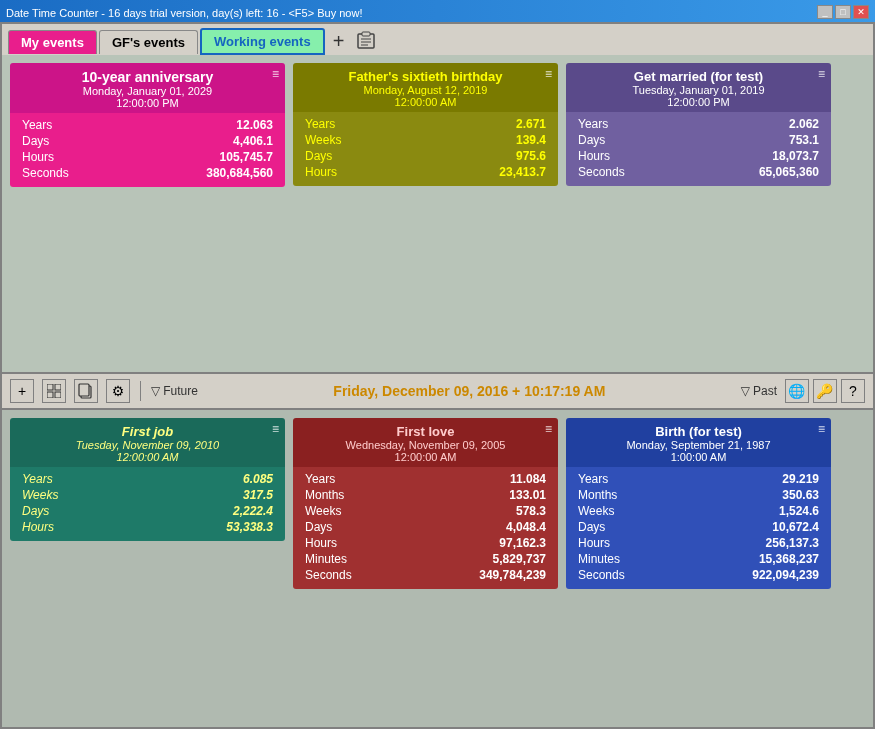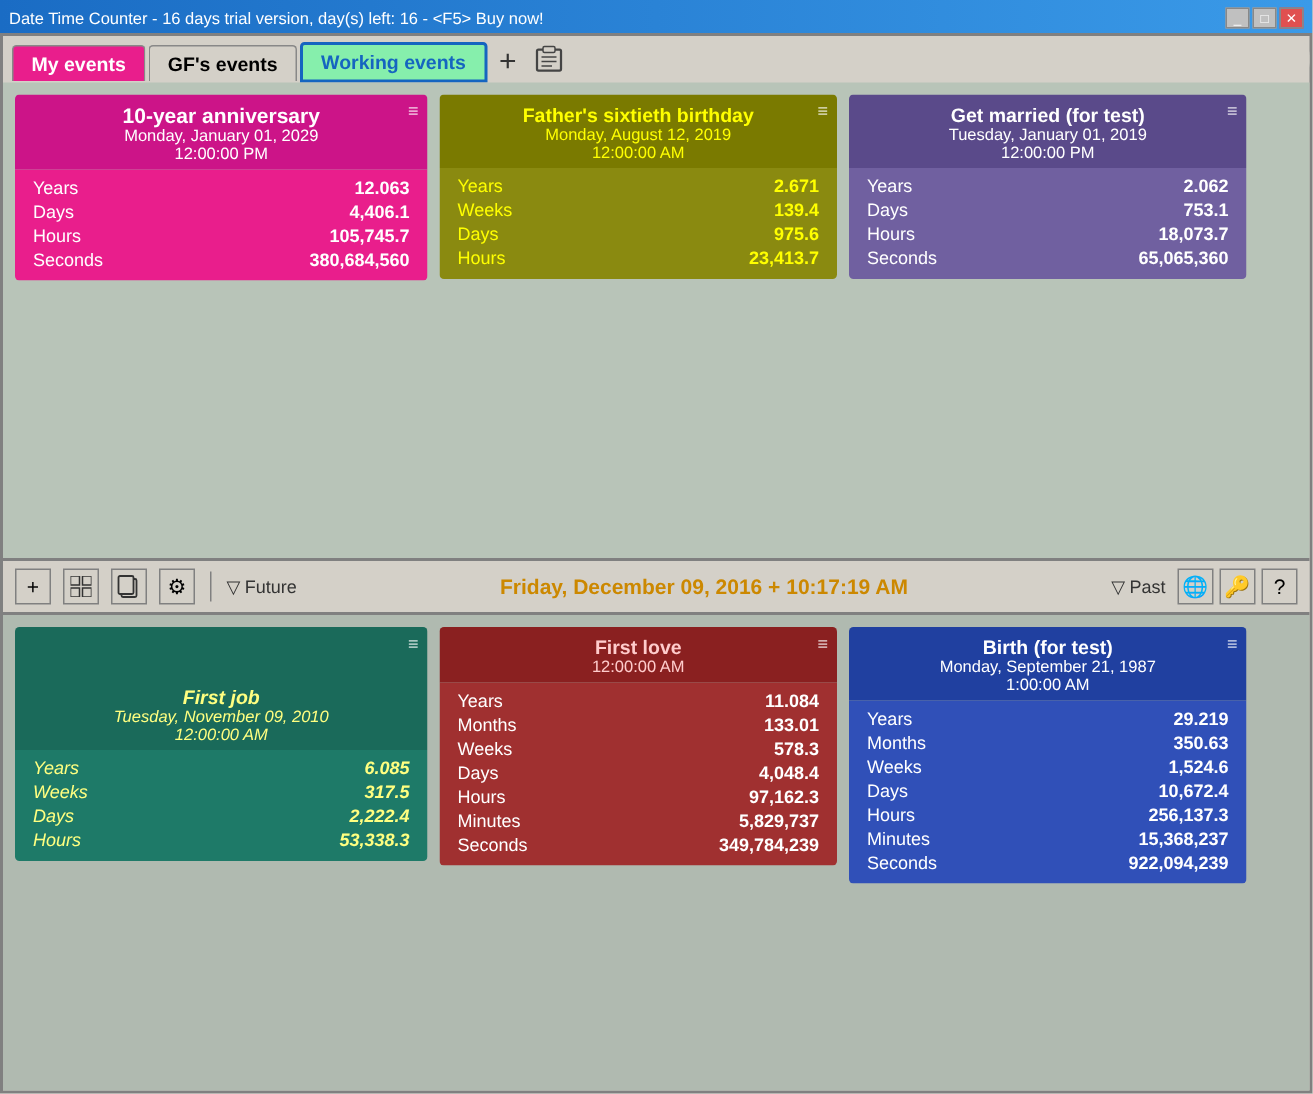--- a/index.html
+++ b/index.html
@@ -115,21 +115,21 @@
     
     .card-purple .event-card-header { background: #5a4a8a; }
     .card-purple .event-title { color: white; }
     .card-purple .event-date { color: white; }
     .card-purple .event-time { color: white; }
     .card-purple .event-stats { background: #7060a0; }
     .card-purple .stat-row { color: white; }
 
     
     .card-teal .event-card-header { background: #1a6a5a; }
-    .card-teal .event-title { color: #ffff80; font-style: italic; margin-top: 33px; }
+    .card-teal .event-title { color: #ffff80; font-style: italic; }
     .card-teal .event-date { color: #ffff80; font-style: italic; }
     .card-teal .event-time { color: #ffff80; font-style: italic; }
     .card-teal .event-stats { background: #1e7a68; }
     .card-teal .stat-row { color: #ffff80; font-style: italic; }
 
     
     .card-red .event-card-header { background: #8a2020; }
     .card-red .event-title { color: #ffcccc; }
     .card-red .event-date { color: #ffcccc; }
     .card-red .event-time { color: #ffcccc; }
@@ -358,20 +358,21 @@
           <span class="stat-label">Hours</span>
           <span class="stat-value">53,338.3</span>
         </div>
       </div>
     </div>
 
     <div class="event-card card-red" style="width:265px; flex-shrink:0;">
       <div class="event-card-header">
         <div class="event-card-header-menu">≡</div>
         <div class="event-title">First love</div>
+        <div class="event-date">Wednesday, November 09, 2005</div>
         <div class="event-time">12:00:00 AM</div>
       </div>
       <div class="event-stats">
         <div class="stat-row">
           <span class="stat-label">Years</span>
           <span class="stat-value">11.084</span>
         </div>
         <div class="stat-row">
           <span class="stat-label">Months</span>
           <span class="stat-value">133.01</span>

